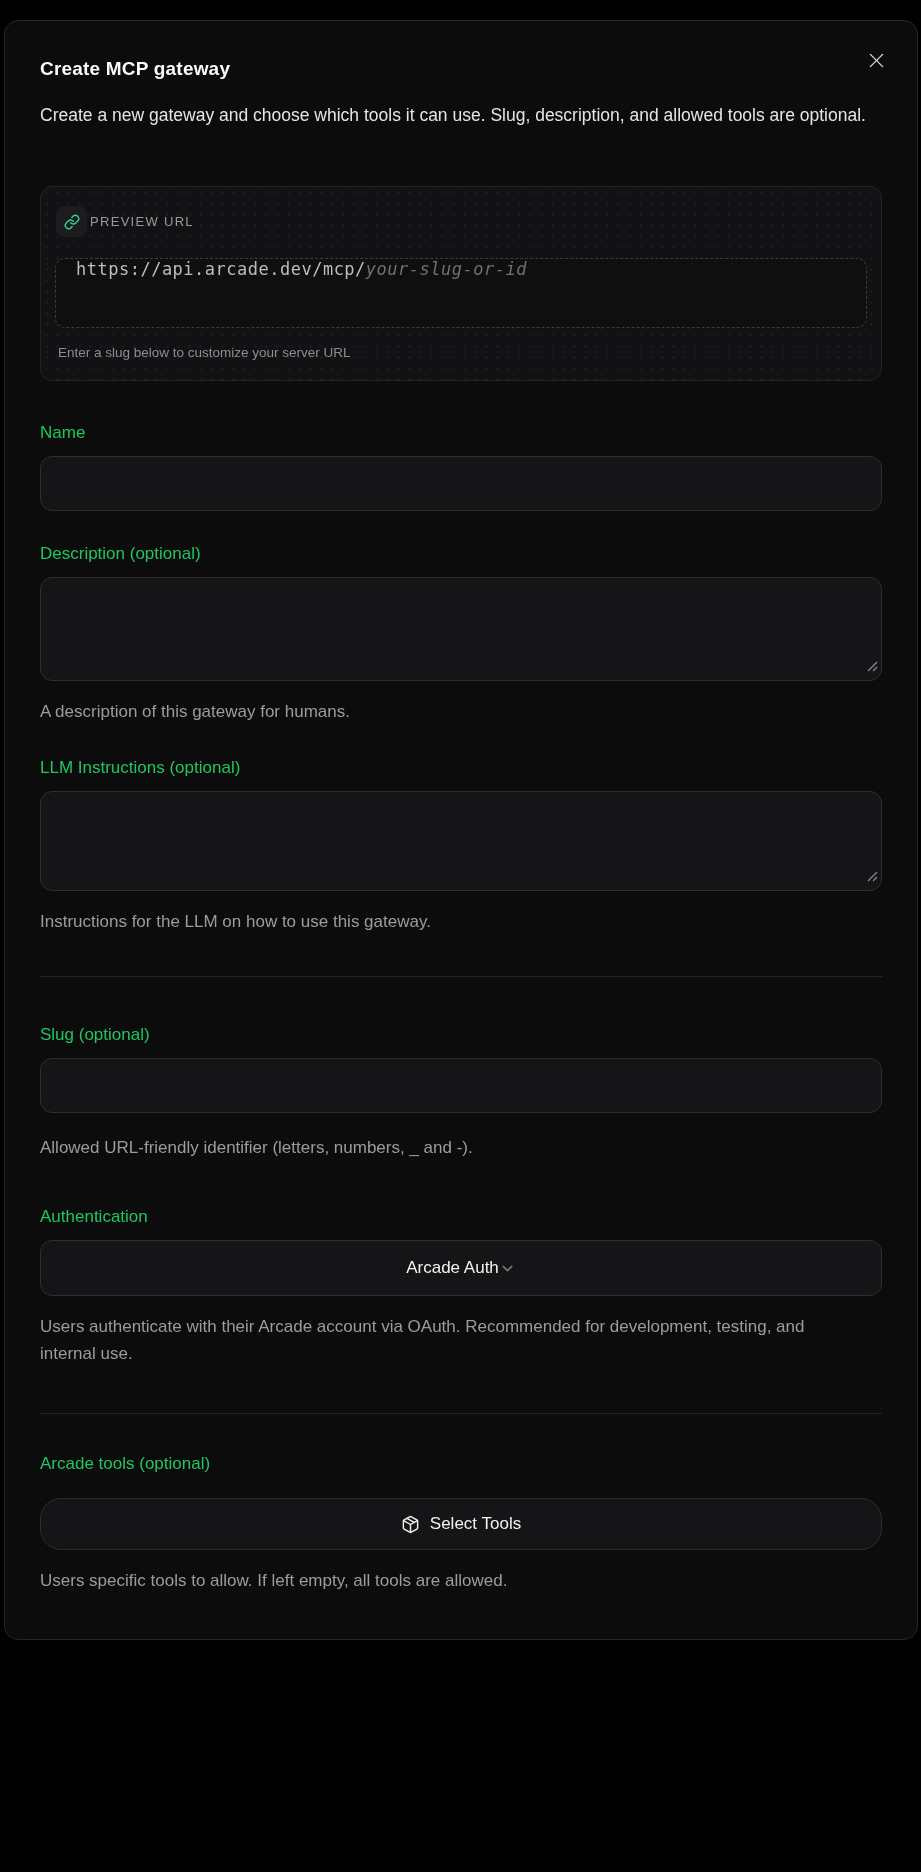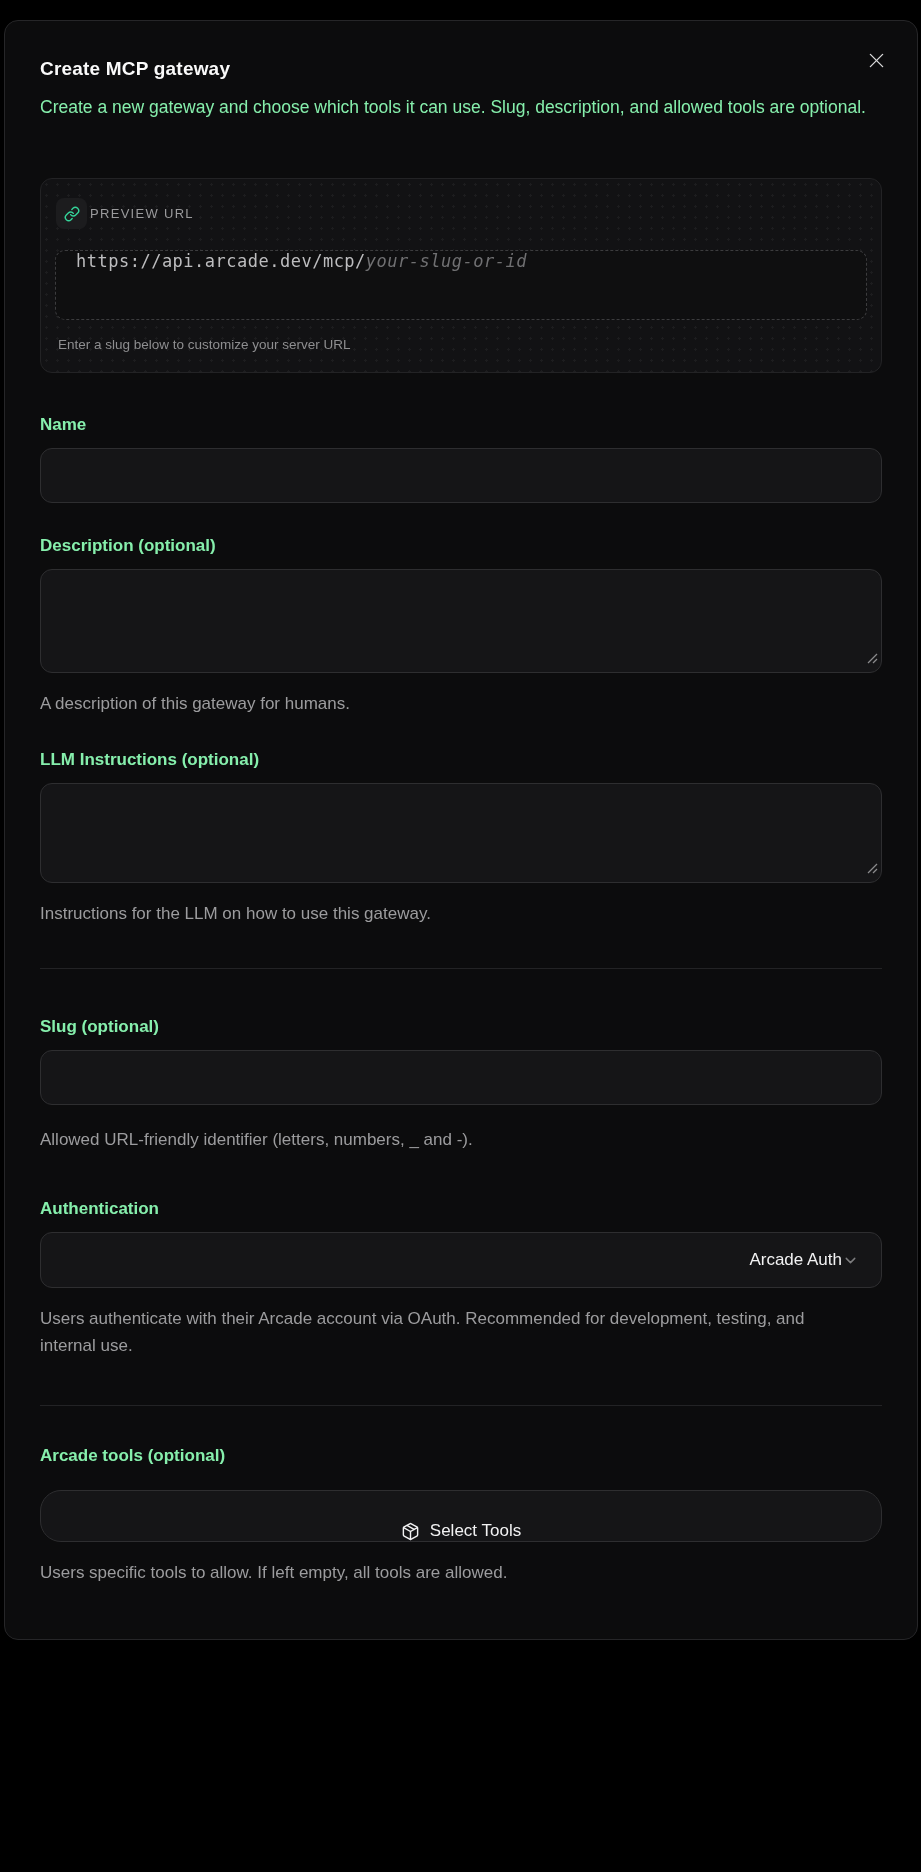--- a/index.html
+++ b/index.html
@@ -30,23 +30,23 @@
   }
   .close-btn svg { stroke: #d6d6d6; }
 
   .title {
     margin-top: 37px;
     font-size: 19px; font-weight: 700;
     color: #fafafa;
     letter-spacing: 0.2px;
   }
   .subtitle {
-    margin-top: 13px;
+    margin-top: 21px;
     font-size: 17.5px; line-height: 28px;
-    color: #86efac;
+    color: #e5e5e5;
     max-width: 852px;
   }
 
   
   .preview-card {
     margin-top: 57px;
     border: 1px solid #232325;
     border-radius: 12px;
     background: #121214;
     background-image: radial-gradient(#1d1d1f 1px, transparent 1.3px);
@@ -81,22 +81,22 @@
   .url-base { color: #bdbdbf; }
   .url-slug { color: #707072; font-style: italic; }
   .preview-helper {
     margin-top: 17px; padding-left: 3px;
     font-size: 13.5px; color: #8e8e90;
   }
 
   
   .field-label {
     display: block;
-    font-size: 17px; font-weight: 700;
-    color: #86efac;
+    font-size: 17px; font-weight: 400;
+    color: #22c55e;
   }
   .text-input, .textarea, .select, .ghost-btn {
     width: 100%;
     background: #151517;
     border: 1px solid #2e2e30;
     border-radius: 12px;
     color: #f2f2f3;
     font-family: "Liberation Sans", sans-serif;
     font-size: 17px;
   }
@@ -116,30 +116,30 @@
     font-size: 17px; line-height: 27px;
     color: #9c9c9e;
   }
   .helper.tight { margin-top: 17px; }
 
   .divider { height: 1px; background: #232325; border: none; }
 
   .select {
     margin-top: 13px;
     height: 56px;
-    display: flex; align-items: center; justify-content: flex-end;
+    display: flex; align-items: center; justify-content: center;
     padding: 0 22px;
     cursor: pointer;
   }
   .select .chev { display: flex; align-items: center; }
 
   .ghost-btn {
     margin-top: 24px;
     height: 52px; border-radius: 21px;
-    display: flex; align-items: flex-end; justify-content: center; gap: 10px;
+    display: flex; align-items: center; justify-content: center; gap: 10px;
     font-weight: 500;
     cursor: pointer;
   }
   .ghost-btn svg { stroke: #f2f2f3; }
 
   .submit-btn {
     margin-top: 64px;
     width: 100%; height: 57px;
     border: none; border-radius: 10px;
     background: #fb0d3c;

